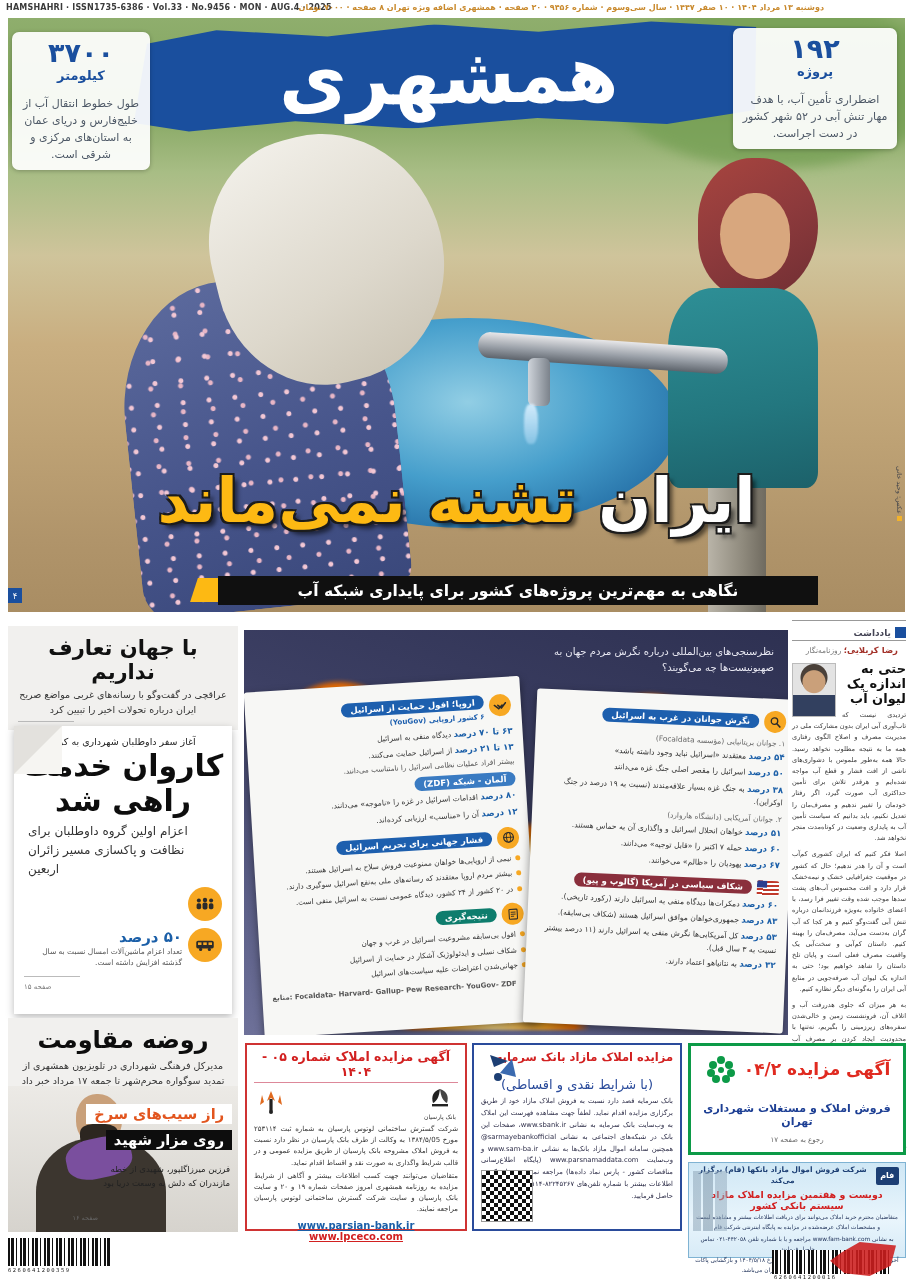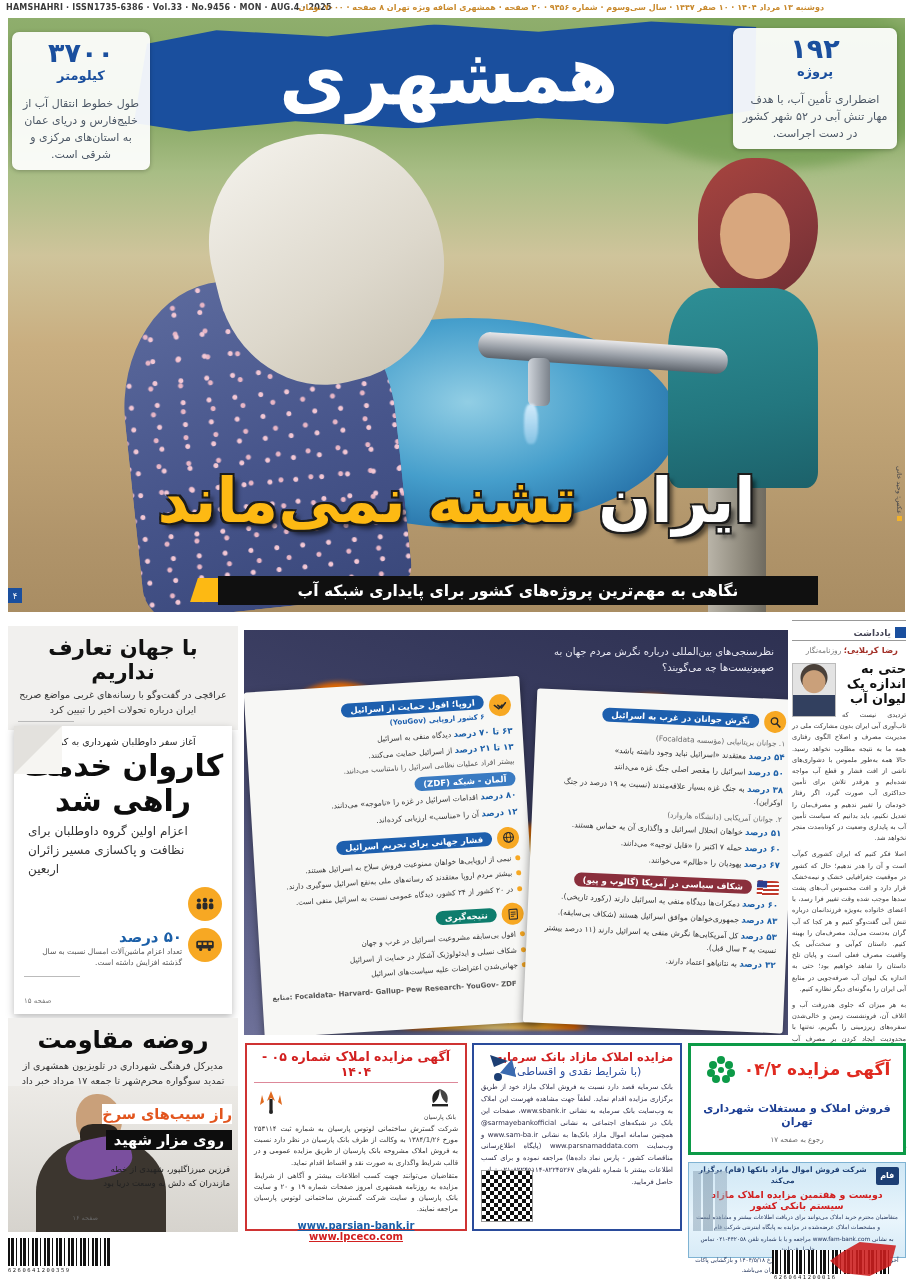--- a/index.html
+++ b/index.html
@@ -61,41 +61,41 @@
   .credit{right:2px;top:448px;writing-mode:vertical-rl;font-size:6.5px;color:#41434a;letter-spacing:.5px;}
   .credit-dot{display:inline-block;width:5px;height:5px;background:#f2b22b;margin-bottom:3px;}
   .page-badge{left:0px;top:570px;width:14px;height:15px;background:#1a4f9e;color:#fff;font-size:8.5px;
     display:flex;align-items:center;justify-content:center;}
 
   
   .lblock{left:8px;width:230px;background:#f1f0ee;}
   .lb1{top:626px;height:96px;padding-top:8px;}
   .lb1 h2{margin:2px 8px;text-align:center;font-size:21px;font-weight:900;color:#111;}
   .lb1 .sub{margin:3px 10px;text-align:center;font-size:9.5px;color:#333;line-height:1.6;}
-  .pagetag{font-size:7px;color:#777;border-top:1px solid #bbb;width:56px;padding-top:20px;margin:4px 0 0 10px;text-align:left;}
+  .pagetag{font-size:7px;color:#777;border-top:1px solid #bbb;width:56px;padding-top:6px;margin:4px 0 0 10px;text-align:left;}
   .paper{left:14px;top:726px;width:218px;height:288px;background:#fff;box-shadow:0 3px 8px rgba(0,0,0,.28);}
   .paper::before{content:"";position:absolute;top:0;left:0;border-style:solid;border-width:48px 48px 0 0;
     border-color:#e3e1dd #f6f5f2 transparent transparent;box-shadow:inset 2px -2px 3px rgba(0,0,0,.1);}
   .paper .kicker{margin:10px 12px 0;text-align:center;font-size:9.5px;color:#222;}
   .paper h1{margin:2px 6px 0;text-align:center;font-size:30px;line-height:1.15;font-weight:900;color:#0d0d0d;}
   .paper .sub{margin:4px 14px;text-align:left;font-size:12px;color:#333;line-height:1.6;}
   .stat-row{display:flex;direction:rtl;margin:7px 10px 0;gap:6px;}
   .icon-circle{width:34px;height:34px;border-radius:50%;background:#f7a823;flex:0 0 auto;
     display:flex;align-items:center;justify-content:center;}
   .stat-row .num{color:#1b5fa8;font-size:15px;font-weight:900;}
   .stat-row .txt{font-size:7.5px;color:#555;line-height:1.5;text-align:right;}
   .lb3{top:1018px;height:88px;padding-top:4px;}
   .lb3 h2{margin:4px 8px 0;text-align:center;font-size:24px;font-weight:900;color:#0d0d0d;}
   .lb3 .sub{margin:4px 10px;text-align:center;font-size:9.5px;color:#333;line-height:1.6;}
   .lb4{left:8px;top:1086px;width:230px;height:146px;background:linear-gradient(180deg,#eceae6,#d6d3cd);overflow:hidden;}
   .man-robe{left:28px;top:52px;width:130px;height:120px;border-radius:45% 45% 8% 8%;background:#3c362f;}
   .man-head{left:68px;top:8px;width:46px;height:52px;border-radius:46% 54% 50% 50%;background:#c9a07a;}
   .man-beard{left:72px;top:38px;width:38px;height:26px;border-radius:40% 40% 60% 60%;background:#2c2620;}
   .man-scarf{left:58px;top:52px;width:66px;height:40px;border-radius:40%;background:#7a4f9e;transform:rotate(-12deg);}
-  .strip1{right:6px;top:18px;background:#fff;color:#e2551e;font-size:14.5px;font-weight:900;padding:2px 0;}
+  .strip1{right:6px;top:18px;background:#fff;color:#e2551e;font-size:14.5px;font-weight:900;padding:2px 8px;}
   .strip2{right:6px;top:44px;background:#0d0d0d;color:#fff;font-size:14.5px;font-weight:900;padding:2px 8px;}
   .lb4 .sub{right:8px;top:76px;width:130px;font-size:8.5px;color:#222;line-height:1.65;text-align:right;position:absolute;}
   .lb4 .pagetag4{right:140px;top:128px;position:absolute;font-size:6.5px;color:#666;}
   .barcode{background:repeating-linear-gradient(90deg,#111 0 2px,#fff 2px 3px,#111 3px 6px,#fff 6px 8px,#111 8px 9px,#fff 9px 12px);}
   .bc-left{left:8px;top:1238px;width:102px;height:28px;}
   .bc-left-num{left:8px;top:1267px;font-size:5.5px;font-family:"DejaVu Sans Mono",monospace;color:#222;letter-spacing:1.5px;}
 
   
   .info{left:244px;top:630px;width:544px;height:405px;overflow:hidden;
     background:linear-gradient(200deg,#2e3152 0%,#3c3f63 40%,#5a5d85 75%,#6e7199 100%);}
@@ -143,21 +143,21 @@
   .ad{position:absolute;background:#fff;box-sizing:border-box;}
   .ad-parsian{left:245px;top:1043px;width:222px;height:188px;border:2px solid #cf3333;padding:4px 7px;}
   .ad-parsian .t{color:#d22020;font-size:12.5px;font-weight:900;text-align:center;border-bottom:1px solid #d89;padding-bottom:3px;}
   .logo-row{display:flex;justify-content:space-between;align-items:center;margin:4px 2px;}
   .logo-cap{font-size:6px;color:#333;text-align:center;}
   .ad-parsian .b{direction:rtl;text-align:justify;font-size:7px;color:#333;line-height:1.6;margin-top:2px;}
   .u1{display:block;text-align:center;color:#1b5fa8;font-weight:bold;font-size:10px;text-decoration:underline;margin-top:4px;}
   .u2{display:block;text-align:center;color:#d22020;font-weight:bold;font-size:10px;text-decoration:underline;}
   .ad-sarmaye{left:472px;top:1043px;width:210px;height:188px;border:2px solid #2a4b9b;padding:5px 7px;}
   .ad-sarmaye .t{color:#d22020;font-size:11.5px;font-weight:900;text-align:right;direction:rtl;}
-  .ad-sarmaye .s{color:#2a4b9b;font-size:11px;text-align:center;direction:rtl;margin-top:1px;}
+  .ad-sarmaye .s{color:#2a4b9b;font-size:13px;text-align:center;direction:rtl;margin-top:13px;}
   .ad-sarmaye .b{direction:rtl;text-align:justify;font-size:6.8px;color:#2b2b46;line-height:1.75;margin-top:4px;}
   .qr{position:absolute;left:7px;bottom:7px;width:50px;height:50px;border:1px solid #999;
     background:
       conic-gradient(#111 25%,transparent 0 50%,#111 0 75%,transparent 0) 0 0/8px 8px,
       #fff;}
   .sarmaye-logo{position:absolute;left:8px;top:6px;width:40px;height:34px;}
   .ad-shahrdari{left:688px;top:1043px;width:218px;height:112px;border:3px solid #0c9a47;padding:6px;}
   .ad-shahrdari .row1{display:flex;direction:rtl;align-items:center;justify-content:center;gap:6px;}
   .ad-shahrdari .t{color:#e02a20;font-size:17px;font-weight:900;}
   .ad-shahrdari .s{color:#1d3f94;font-size:11px;font-weight:900;text-align:center;margin-top:16px;}
@@ -423,21 +423,21 @@
       </div>
       <div style="text-align:center;">
         <svg width="26" height="22" viewBox="0 0 26 22">
             <path d="M13 2 C6 4 4 10 6 16 C10 14 12 10 13 2 Z" fill="#222"></path>
             <path d="M13 2 C20 4 22 10 20 16 C16 14 14 10 13 2 Z" fill="#444"></path>
             <rect x="5" y="17" width="16" height="2.4" fill="#222"></rect>
           </svg>
         <div class="logo-cap fa">بانک پارسیان</div>
       </div>
     </div>
-    <div class="b"><span>شرکت گسترش ساختمانی لوتوس پارسیان به شماره ثبت ۲۵۳۱۱۴ مورخ ۱۳۸۴/1/۲۶ به وکالت از طرف بانک پارسیان در نظر دارد نسبت به فروش املاک مشروحه بانک پارسیان از طریق مزایده عمومی و در قالب شرایط واگذاری به صورت نقد و اقساط اقدام نماید.</span></div>
+    <div class="b"><span>شرکت گسترش ساختمانی لوتوس پارسیان به شماره ثبت ۲۵۳۱۱۴ مورخ ۱۳۸۴/۵/05 به وکالت از طرف بانک پارسیان در نظر دارد نسبت به فروش املاک مشروحه بانک پارسیان از طریق مزایده عمومی و در قالب شرایط واگذاری به صورت نقد و اقساط اقدام نماید.</span></div>
     <div class="b"><span>متقاضیان می‌توانند جهت کسب اطلاعات بیشتر و آگاهی از شرایط مزایده به روزنامه همشهری امروز صفحات شماره ۱۹ و ۲۰ و سایت بانک پارسیان و سایت شرکت گسترش ساختمانی لوتوس پارسیان مراجعه نمایند.</span></div>
     <span class="u1">www.parsian-bank.ir</span>
     <span class="u2">www.lpceco.com</span>
   </div>
 
   <div class="ad ad-sarmaye">
     <svg class="sarmaye-logo" viewBox="0 0 40 34">
         <path d="M8 4 L26 10 L12 16 Z" fill="#1d3f74"></path>
         <path d="M30 8 L34 26 L18 22 Z" fill="#3a6ab0"></path>
         <circle cx="16" cy="26" r="4" fill="#1d3f74"></circle>

